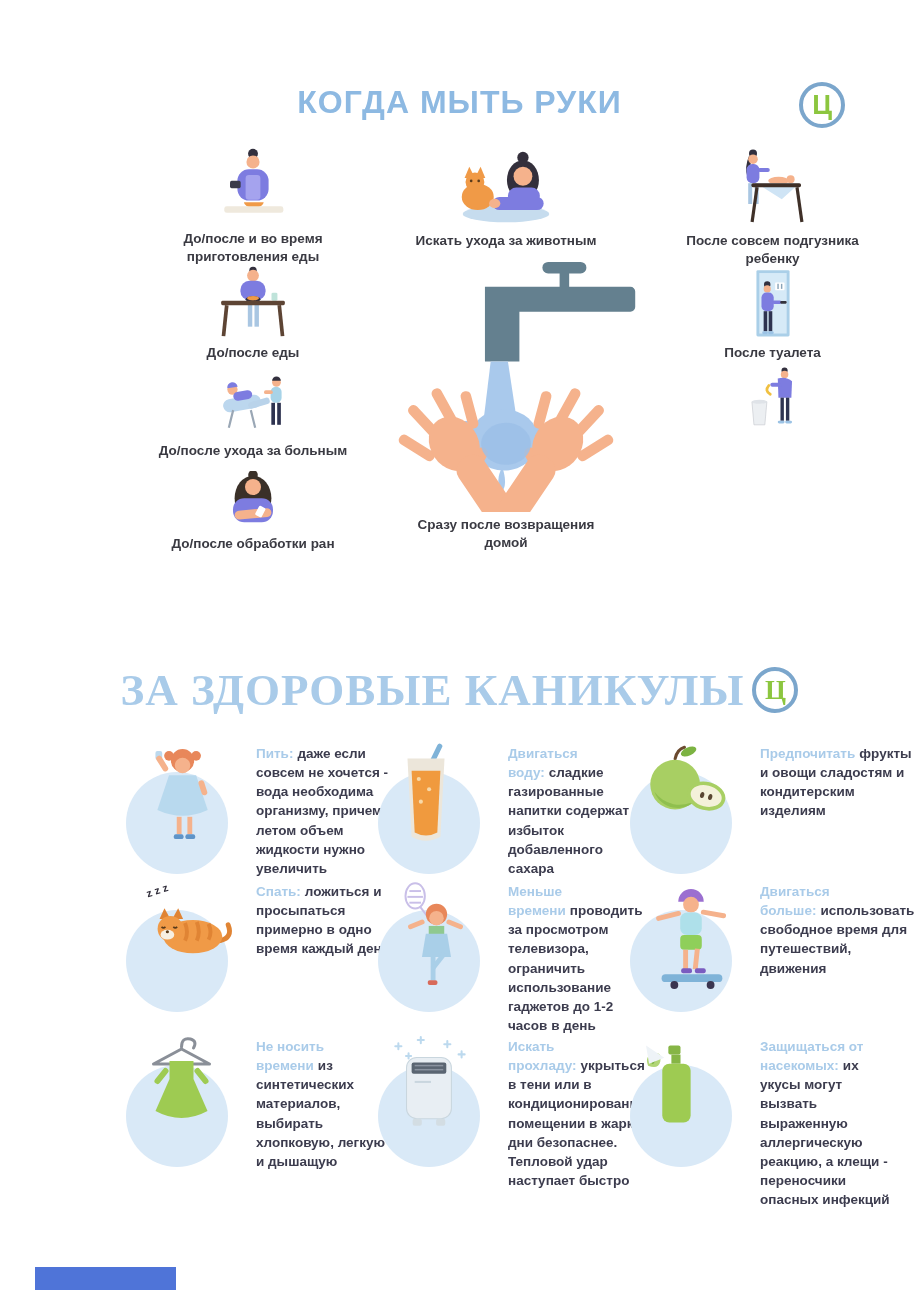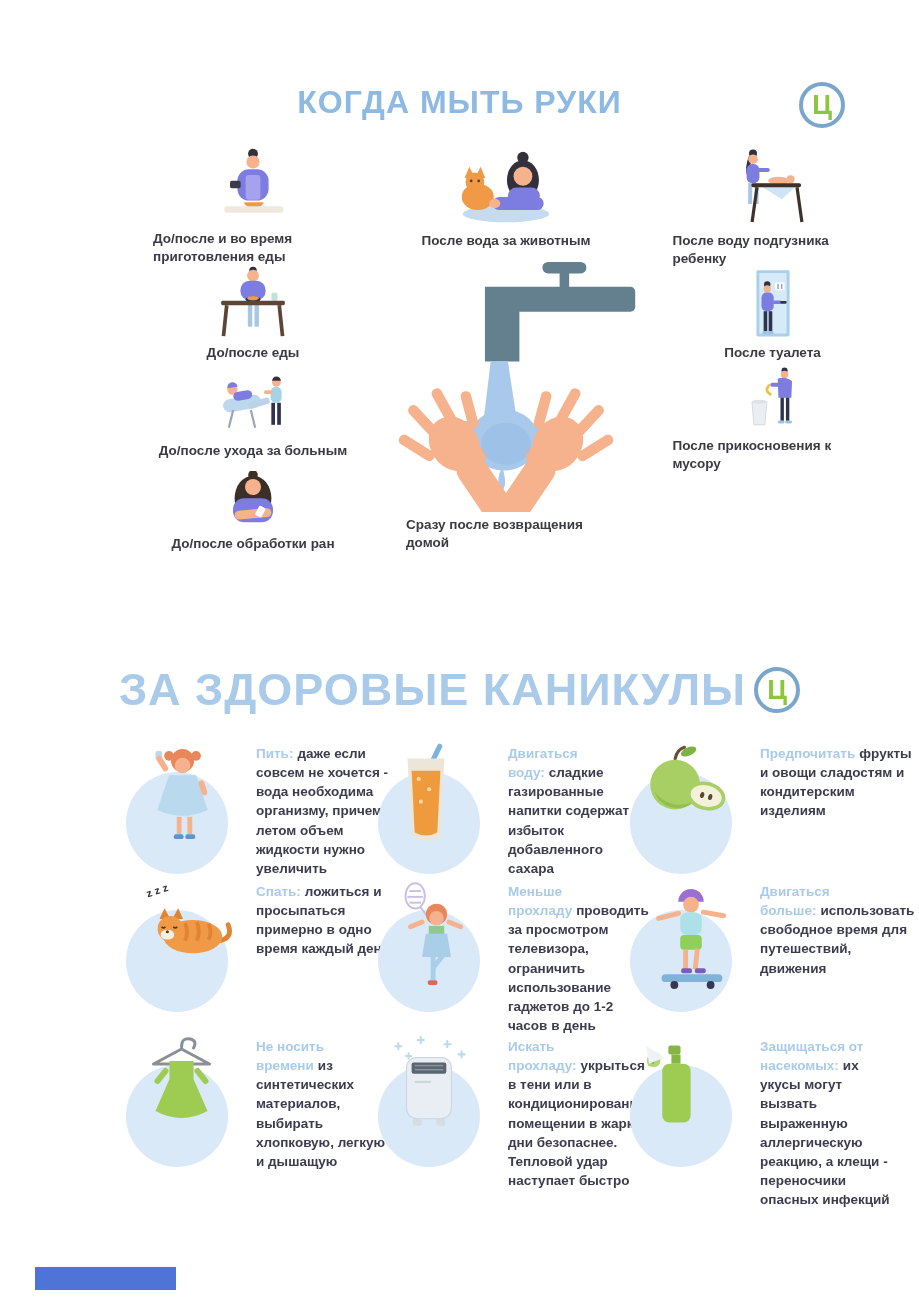--- a/index.html
+++ b/index.html
@@ -18,27 +18,27 @@
     color:#8cc63f;font-weight:800;font-size:27px;background:#fff;box-sizing:border-box;
   }
   .logo-p1{position:absolute;top:82px;right:74px;}
   .col{position:absolute;display:flex;flex-direction:column;align-items:center;}
   .col-left{left:133px;top:148px;width:240px;}
   .col-center{left:372px;top:148px;width:268px;}
   .col-right{left:650px;top:148px;width:245px;}
   .wash-item{display:flex;flex-direction:column;align-items:center;margin:0;}
   .wash-item figcaption{
     font-size:13.5px;font-weight:700;color:#3a3a42;line-height:1.32;
-    max-width:200px;
+    text-align:center;max-width:200px;
   }
   .mt11{margin-top:11px;} .mt4{margin-top:4px;}
   
   .p2-header{
     position:absolute;top:664px;left:0;width:919px;
-    display:flex;align-items:center;justify-content:center;gap:8px;
+    display:flex;align-items:center;justify-content:center;gap:8px;font-family:Liberation Serif, serif;
   }
   .p2-title{margin:0;font-size:45px;font-weight:800;color:#a9cbe9;letter-spacing:1px;}
   .tips-grid{
     position:absolute;left:138px;top:742px;width:758px;
     display:grid;grid-template-columns:252px 252px 252px;
     grid-template-rows:138px 155px auto;
   }
   .tip{display:flex;align-items:flex-start;gap:12px;}
   .tip-art{position:relative;width:92px;flex:0 0 92px;height:110px;}
   .tip-art .blob{
@@ -145,21 +145,21 @@
           <circle cx="23" cy="35" r="1.4" fill="#5a3a1a"></circle>
           <circle cx="31" cy="35" r="1.4" fill="#5a3a1a"></circle>
           <circle cx="78" cy="10" r="6" fill="#332f3b"></circle>
           <ellipse cx="78" cy="34" rx="17" ry="21" fill="#332f3b"></ellipse>
           <circle cx="78" cy="30" r="10" fill="#f5b28c"></circle>
           <rect x="62" y="42" width="34" height="18" rx="9" fill="#7d7ce0"></rect>
           <rect x="46" y="52" width="54" height="14" rx="7" fill="#7d7ce0"></rect>
           <ellipse cx="48" cy="59" rx="6" ry="5" fill="#f5b28c"></ellipse>
         </svg>
       </span>
-      <figcaption>После вода за животным</figcaption>
+      <figcaption>Искать ухода за животным</figcaption>
     </figure>
 
     <figure class="wash-item mt4">
       <span>
         <svg width="268" height="258" viewBox="0 0 280 265">
 
           <rect x="178" y="6" width="46" height="12" rx="6" fill="#64808f"></rect>
           <rect x="196" y="12" width="10" height="26" rx="3" fill="#64808f"></rect>
           <path d="M118 32 h152 a5 5 0 0 1 5 5 v16 a5 5 0 0 1 -5 5 h-116 v52 h-36 z" fill="#64808f"></path>
 
@@ -210,21 +210,21 @@
           <rect x="24" y="44" width="5" height="26" fill="#a9c6e2"></rect>
           <rect x="32" y="44" width="5" height="26" fill="#a9c6e2"></rect>
           <ellipse cx="62" cy="41" rx="13" ry="5" fill="#f5b28c"></ellipse>
           <circle cx="77" cy="39" r="5" fill="#f5b28c"></circle>
           <polygon points="34,44 88,44 66,64" fill="#cfe4f5"></polygon>
           <rect x="28" y="44" width="62" height="5" rx="2" fill="#3f3028"></rect>
           <rect x="33" y="49" width="4" height="44" fill="#3f3028" transform="rotate(8 35 49)"></rect>
           <rect x="83" y="49" width="4" height="44" fill="#3f3028" transform="rotate(-8 85 49)"></rect>
         </svg>
       </span>
-      <figcaption>После воду подгузника ребенку</figcaption>
+      <figcaption>После совсем подгузника ребенку</figcaption>
     </figure>
 
     <figure class="wash-item">
       <span>
         <svg width="110" height="72" viewBox="0 0 110 100">
           <rect x="32" y="3" width="46" height="92" rx="2" fill="#aacfe8"></rect>
           <rect x="36" y="7" width="38" height="84" fill="#d6eaf7"></rect>
           <rect x="58" y="20" width="13" height="11" rx="1" fill="#ffffff"></rect>
           <line x1="62" y1="22" x2="62" y2="29" stroke="#8aa4b8" stroke-width="2"></line>
           <line x1="67" y1="22" x2="67" y2="29" stroke="#8aa4b8" stroke-width="2"></line>
@@ -252,21 +252,20 @@
           <rect x="51" y="26" width="17" height="6" rx="3" fill="#7d7ce0"></rect>
           <path d="M49 30 q-7 8 2 13" stroke="#f0c040" stroke-width="4" fill="none" stroke-linecap="round"></path>
           <rect x="66" y="48" width="5" height="34" fill="#2e3350"></rect>
           <rect x="74" y="48" width="5" height="34" fill="#2e3350"></rect>
           <rect x="62" y="82" width="10" height="4" rx="2" fill="#9cc3e5"></rect>
           <rect x="73" y="82" width="10" height="4" rx="2" fill="#9cc3e5"></rect>
           <polygon points="24,54 46,54 43,88 27,88" fill="#eceff2" stroke="#c8ccd2"></polygon>
           <ellipse cx="35" cy="54" rx="11" ry="3" fill="#dfe3e8"></ellipse>
         </svg>
       </span>
-      <figcaption>После прикосновения к мусору</figcaption>
     </figure>
   </div>
 </section>
 
 <section>
   <header class="p2-header">
     <h1 class="p2-title">ЗА ЗДОРОВЫЕ КАНИКУЛЫ</h1>
     <div class="logo">
       <span>Ц</span>
     </div>
@@ -359,21 +358,21 @@
           <circle cx="48" cy="36" r="7.5" fill="#f5b28c"></circle>
           <rect x="40" y="44" width="16" height="9" fill="#8fc98f"></rect>
           <path d="M37 52 h22 l4 24 h-30 z" fill="#a9cfe8"></path>
           <rect x="18" y="40" width="18" height="5" rx="2.5" fill="#f5b28c" transform="rotate(-22 27 42)"></rect>
           <rect x="58" y="40" width="18" height="5" rx="2.5" fill="#f5b28c" transform="rotate(22 67 42)"></rect>
           <rect x="42" y="76" width="5" height="24" fill="#a9cfe8"></rect>
           <rect x="54" y="72" width="5" height="20" fill="#a9cfe8" transform="rotate(38 56 72)"></rect>
           <rect x="39" y="100" width="10" height="5" rx="2" fill="#d86a5a"></rect>
         </svg>
       </div>
-      <p class="tip-text"><span class="tip-lead">Меньше прохладу</span><span>проводить за просмотром телевизора, ограничить использование гаджетов до 1-2 часов в день</span></p>
+      <p class="tip-text"><span class="tip-lead">Меньше времени</span><span>проводить за просмотром телевизора, ограничить использование гаджетов до 1-2 часов в день</span></p>
     </div>
 
     <div class="tip">
       <div class="tip-art"><span class="blob"></span>
         <svg width="98" height="112" viewBox="0 0 100 110">
           <path d="M37 20 a13 13 0 0 1 26 0 z" fill="#9b6fd0"></path>
           <circle cx="50" cy="23" r="8" fill="#f5b28c"></circle>
           <rect x="39" y="31" width="22" height="23" rx="7" fill="#aee0ea"></rect>
           <rect x="14" y="32" width="26" height="5" rx="2.5" fill="#f5b28c" transform="rotate(-14 27 34)"></rect>
           <rect x="60" y="30" width="26" height="5" rx="2.5" fill="#f5b28c" transform="rotate(10 73 32)"></rect>

